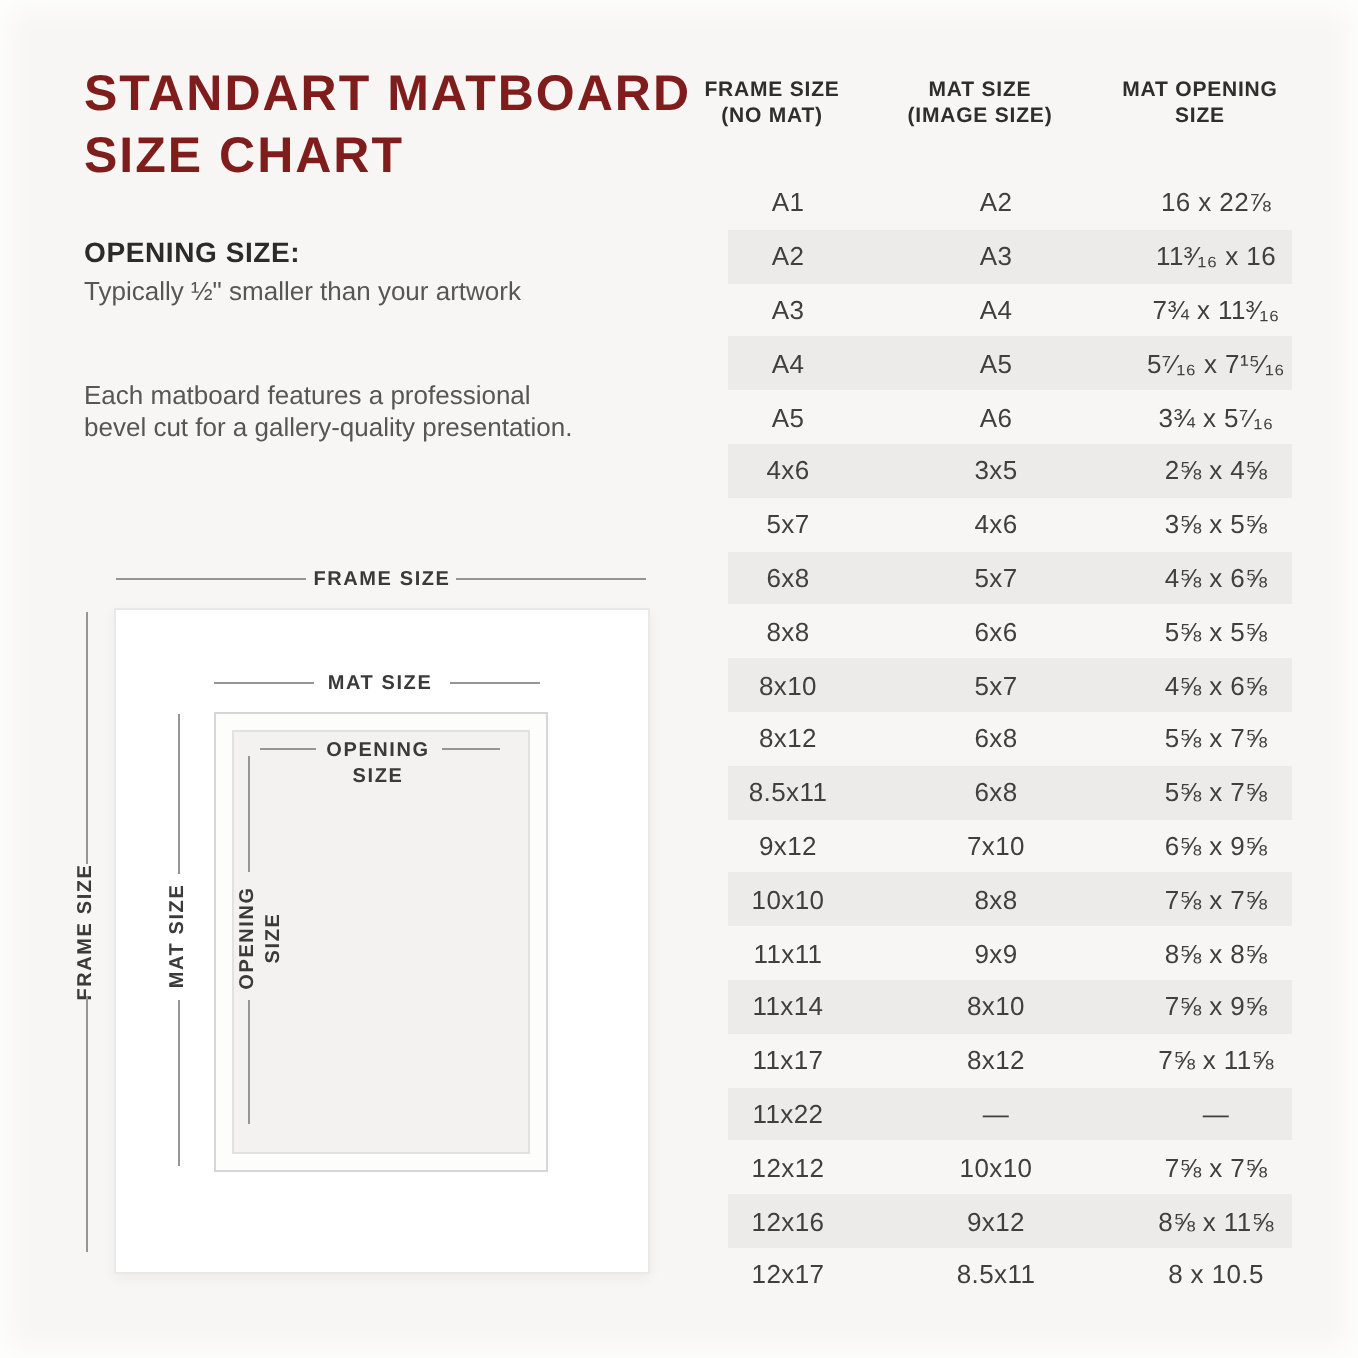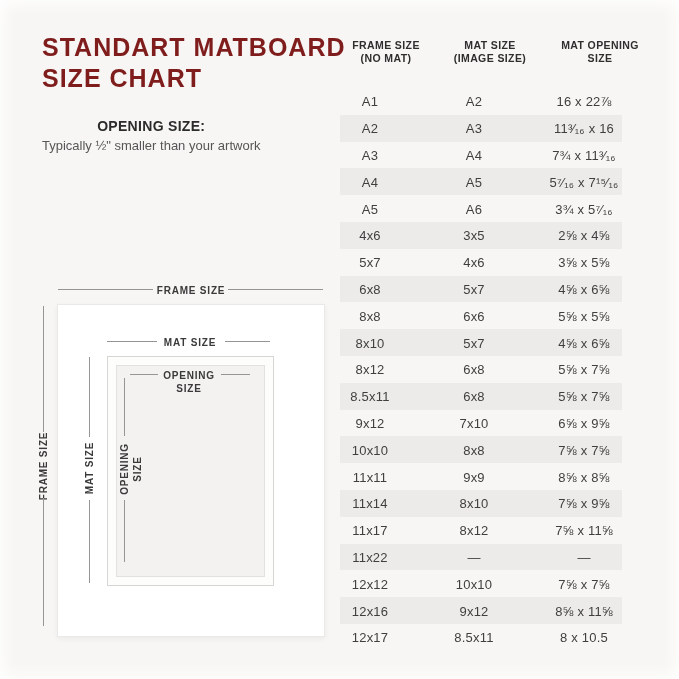--- a/index.html
+++ b/index.html
@@ -8,21 +8,21 @@
     background:#f7f6f4;
     font-family:"Liberation Sans","DejaVu Sans",sans-serif;
     color:#1f1f1f;
   }
   .canvas::after{content:'';position:absolute;inset:0;pointer-events:none;
     box-shadow:inset 0 0 14px 5px rgba(255,255,255,0.85);}
 
   
   .title{position:absolute;left:42px;top:32px;font-size:25px;line-height:31px;
     font-weight:bold;letter-spacing:1px;color:#7f1d1d;}
-  .section{position:absolute;left:42px;text-align:center;}
+  .section{position:absolute;left:42px;}
   .sec-head{font-size:14px;font-weight:bold;color:#2b2b2b;letter-spacing:.3px;margin-bottom:4px;}
   .sec-line{font-size:13px;color:#565656;line-height:15.5px;}
   .s1{top:118px;} .s2{top:190px;}
 
   
   .hline{position:absolute;height:1px;background:#959595;}
   .vline{position:absolute;width:1px;background:#959595;}
   .diag-label{position:absolute;transform:translate(-50%,-50%);
     font-size:10px;font-weight:bold;letter-spacing:.8px;color:#3a3a3a;
     white-space:nowrap;text-align:center;line-height:13px;}
@@ -33,21 +33,21 @@
     background:#ffffff;border:1px solid #eae9e7;box-sizing:border-box;
     box-shadow:0 2px 6px rgba(0,0,0,.05);}
   .mat-rect{position:absolute;left:108px;top:357px;width:165px;height:228px;
     box-sizing:border-box;background:#f3f2f0;border:8px solid #fdfdfc;
     outline:1px solid #d7d6d4;box-shadow:inset 0 0 0 1px #e2e1df;}
 
   
   .th{position:absolute;top:39px;transform:translateX(-50%);
     font-size:10.5px;font-weight:bold;letter-spacing:.4px;line-height:13px;
     color:#2e2e2e;text-align:center;white-space:nowrap;}
-  .rows{position:absolute;left:340px;top:88px;width:282px;}
+  .rows{position:absolute;left:364px;top:88px;width:282px;}
   .row{position:relative;height:26.8px;}
   .row.stripe{background:#ecebe9;}
   .cell{position:absolute;top:50%;transform:translate(-50%,-50%);
     font-size:13px;color:#3f3f3f;letter-spacing:.2px;white-space:nowrap;}
   .c1{left:30px;} .c2{left:134px;} .c3{left:244px;}
 </style>
 </head>
 <body>
 
 <div class="canvas">
@@ -56,20 +56,22 @@
     <div>STANDART MATBOARD</div>
     <div>SIZE CHART</div>
   </div>
 
   <div class="section s1">
     <div class="sec-head">OPENING SIZE:</div>
     <div class="sec-line">Typically ½" smaller than your artwork</div>
   </div>
 
   <div class="section s2">
+    <div class="sec-line">Each matboard features a professional</div>
+    <div class="sec-line">bevel cut for a gallery-quality presentation.</div>
   </div>
 
   <div>
 
     <div class="frame-rect"></div>
     <div class="mat-rect"></div>
 
     <div class="hline" style="left:58px;top:289px;width:95px;"></div>
     <div class="diag-label" style="left:191px;top:290px;">FRAME SIZE</div>
     <div class="hline" style="left:228px;top:289px;width:95px;"></div>

